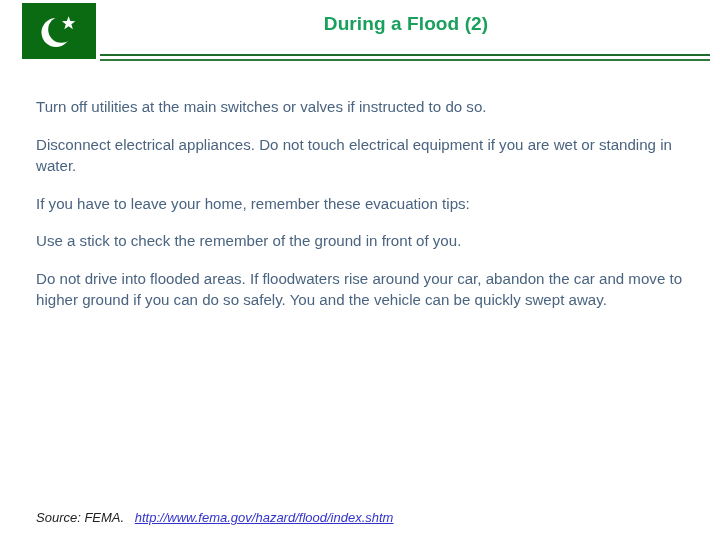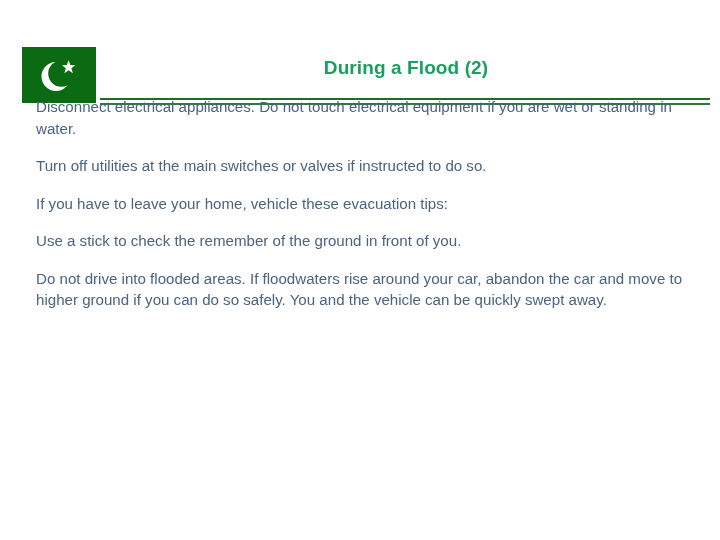--- a/index.html
+++ b/index.html
@@ -18,21 +18,20 @@
     -webkit-font-smoothing: antialiased;
   }
 
   
   #header {
     position: absolute;
     left: 0;
     top: 0;
     width: 632px;
     height: 70px;
-    margin-top: 44px;
   }
   #flag-badge {
     position: absolute;
     left: 22px;
     top: 3px;
     width: 74px;
     height: 56px;
     background: #0b6b13;
   }
   #flag-badge svg {
@@ -131,21 +130,25 @@
     <div id="slide-title">During a Flood (2)</div>
 
     <div id="title-rule">
       <div class="rule-thick"></div>
       <div class="rule-thin"></div>
     </div>
 
   </div>
 
   <div id="body-block">
+    <p class="para">Turn off utilities at the main switches or valves if instructed to do so.</p>
     <p class="para">Disconnect electrical appliances. Do not touch electrical equipment if you are wet or standing in water.</p>
-    <p class="para">Turn off utilities at the main switches or valves if instructed to do so.</p>
-    <p class="para">If you have to leave your home, vehicle these evacuation tips:</p>
+    <p class="para">If you have to leave your home, remember these evacuation tips:</p>
     <p class="para">Use a stick to check the remember of the ground in front of you.</p>
     <p class="para">Do not drive into flooded areas. If floodwaters rise around your car, abandon the car and move to higher ground if you can do so safely. You and the vehicle can be quickly swept away.</p>
   </div>
 
+  <div id="source-line">
+    <span id="source-label">Source: FEMA.</span>
+    <span id="source-link">http://www.fema.gov/hazard/flood/index.shtm</span>
+  </div>
 
 </div>
 
 </body></html>

